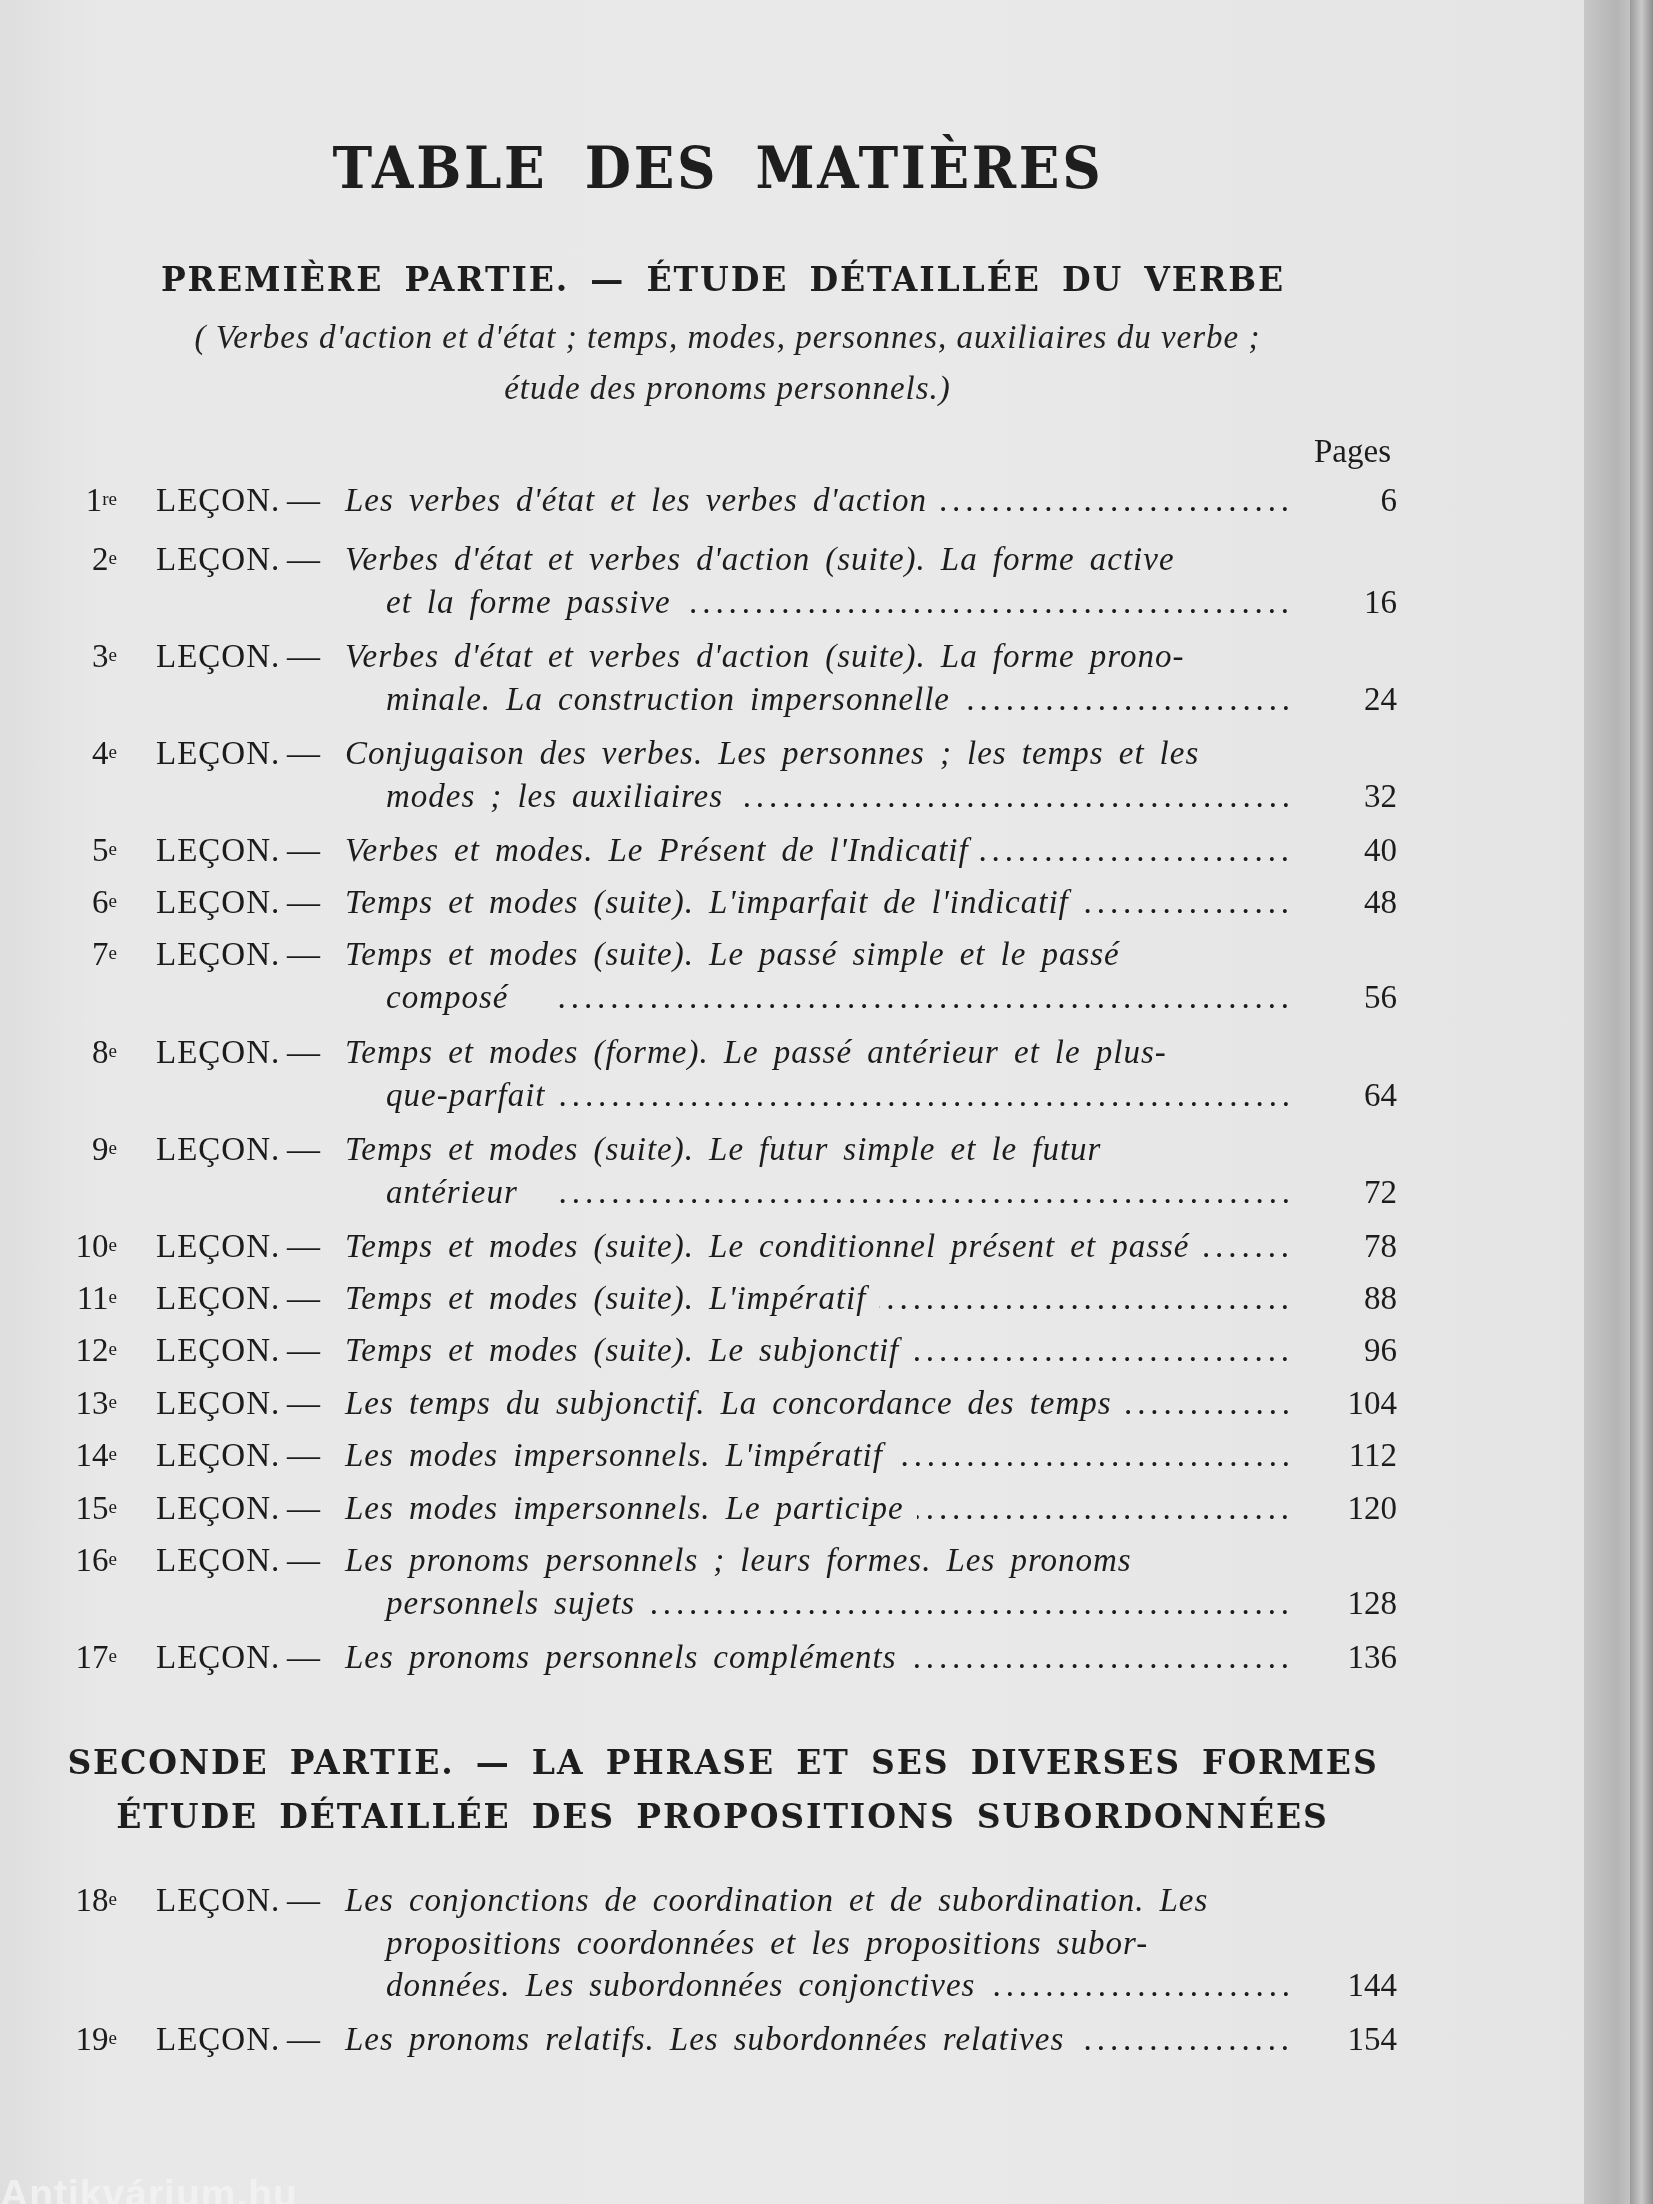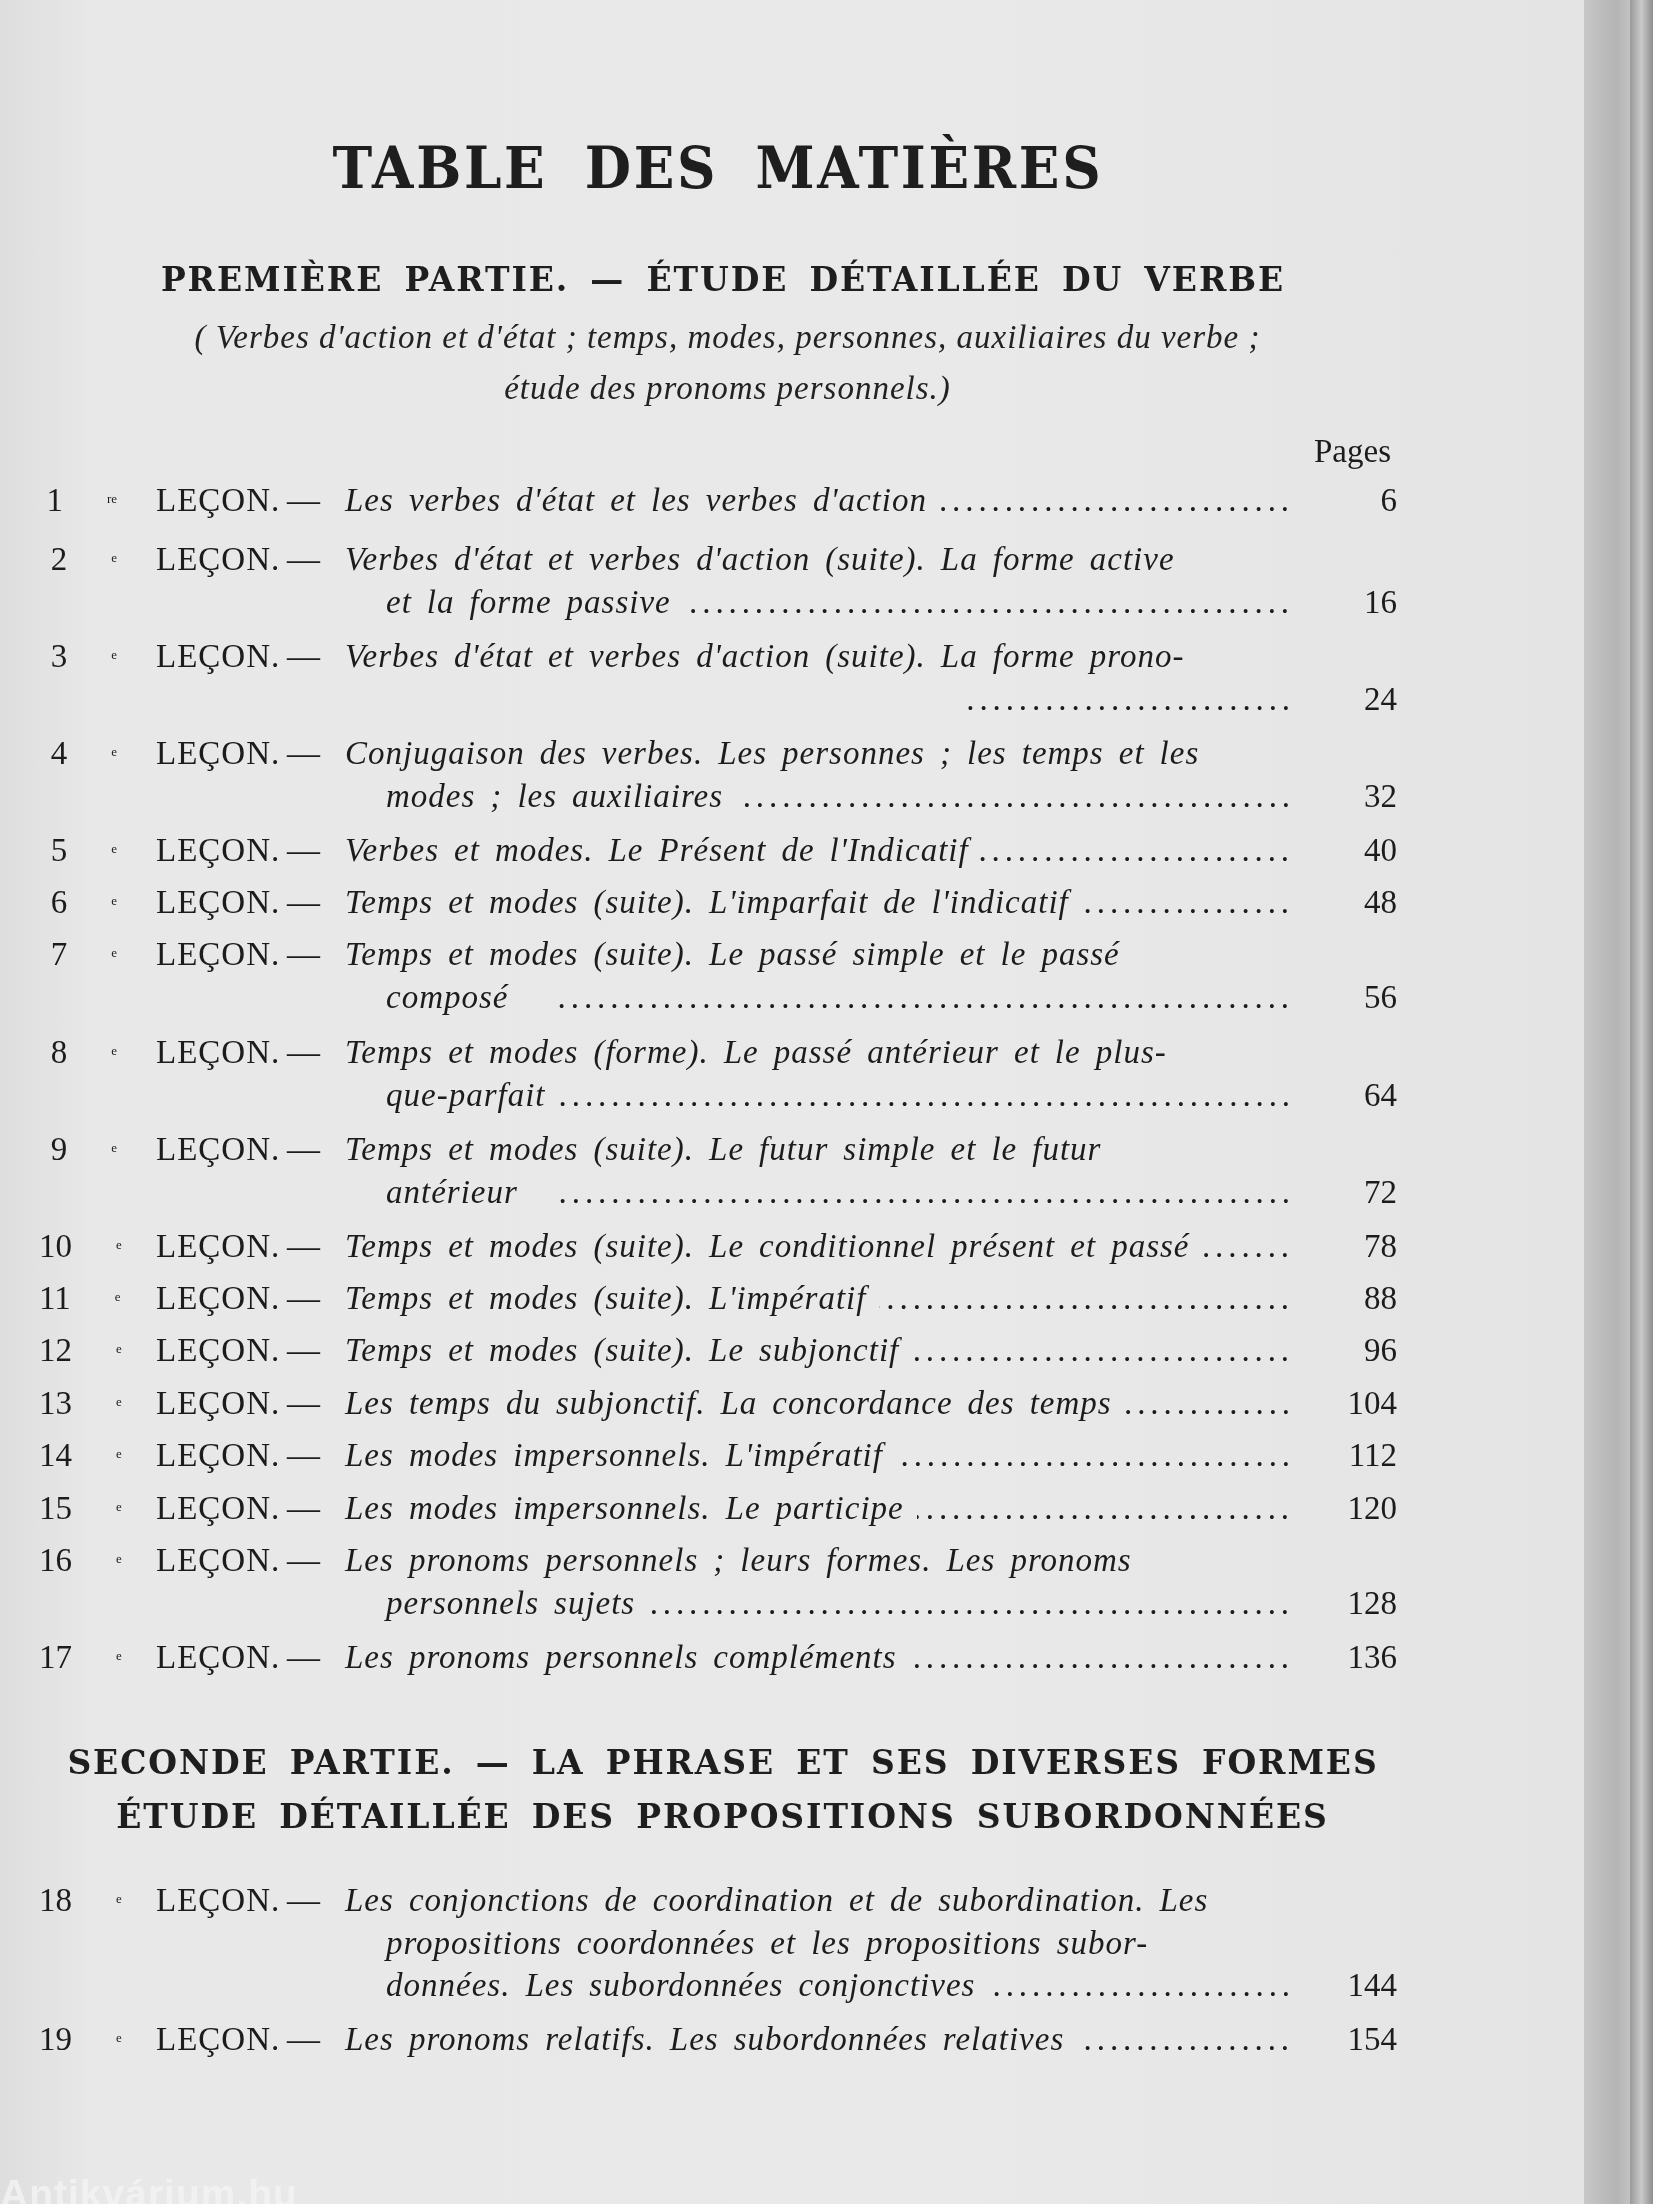--- a/index.html
+++ b/index.html
@@ -36,21 +36,21 @@
     letter-spacing:1px;
   }
   .pages-label {
     position:absolute; left:1261px; width:130px; text-align:right; top:433px;
     font-size:33px;
   }
 
   .entry { position:absolute; left:0; width:1407px; font-size:33px; }
   .line { position:absolute; height:43px; line-height:43px; white-space:nowrap; }
   .num { position:absolute; left:39px; width:78px; text-align:right; }
-  .num sup { font-size:13px; vertical-align:top; position:relative; top:-1.9px;margin-left:44px; }
+  .num sup { font-size:19px; vertical-align:top; position:relative; top:-1.9px; }
   .lecon { position:absolute; left:120px; letter-spacing:1px;margin-left:36px; }
   .dash { position:absolute; left:287px; }
   .text { font-style:italic; letter-spacing:1px; word-spacing:5.8px; }
   .dots { position:absolute; font-style:normal; letter-spacing:4.9px; overflow:hidden; text-align:right; }
   .pg { position:absolute; left:1300px; width:97px; text-align:right; }
 
   .watermark {
     position:absolute; left:0; top:2172px; font-family:"Liberation Sans",sans-serif;
     font-weight:bold; font-size:39px; color:#f4f4f4; opacity:.8; letter-spacing:1px;
   }
@@ -95,20 +95,21 @@
       </div>
     </div>
     <div class="entry" style="top: 635px;">
       <div class="line" style="top: 0px; left: 0px; width: 1407px;">
         <span class="num"><span>3</span><sup>e</sup></span>
         <span class="lecon">LEÇON.</span>
         <span class="dash">—</span>
         <span class="text" style="position: absolute; left: 345px;">Verbes d'état et verbes d'action (suite). La forme prono-</span>
       </div>
       <div class="line" style="top: 43px; left: 0px; width: 1407px;">
+        <span class="text" style="position: absolute; left: 386px;">minale. La construction impersonnelle</span>
         <span class="dots" style="left: 963px; width: 332px; direction: rtl;">........................................................</span>
         <span class="pg">24</span>
       </div>
     </div>
     <div class="entry" style="top: 732px;">
       <div class="line" style="top: 0px; left: 0px; width: 1407px;">
         <span class="num"><span>4</span><sup>e</sup></span>
         <span class="lecon">LEÇON.</span>
         <span class="dash">—</span>
         <span class="text" style="position: absolute; left: 345px;">Conjugaison des verbes. Les personnes ; les temps et les</span>

